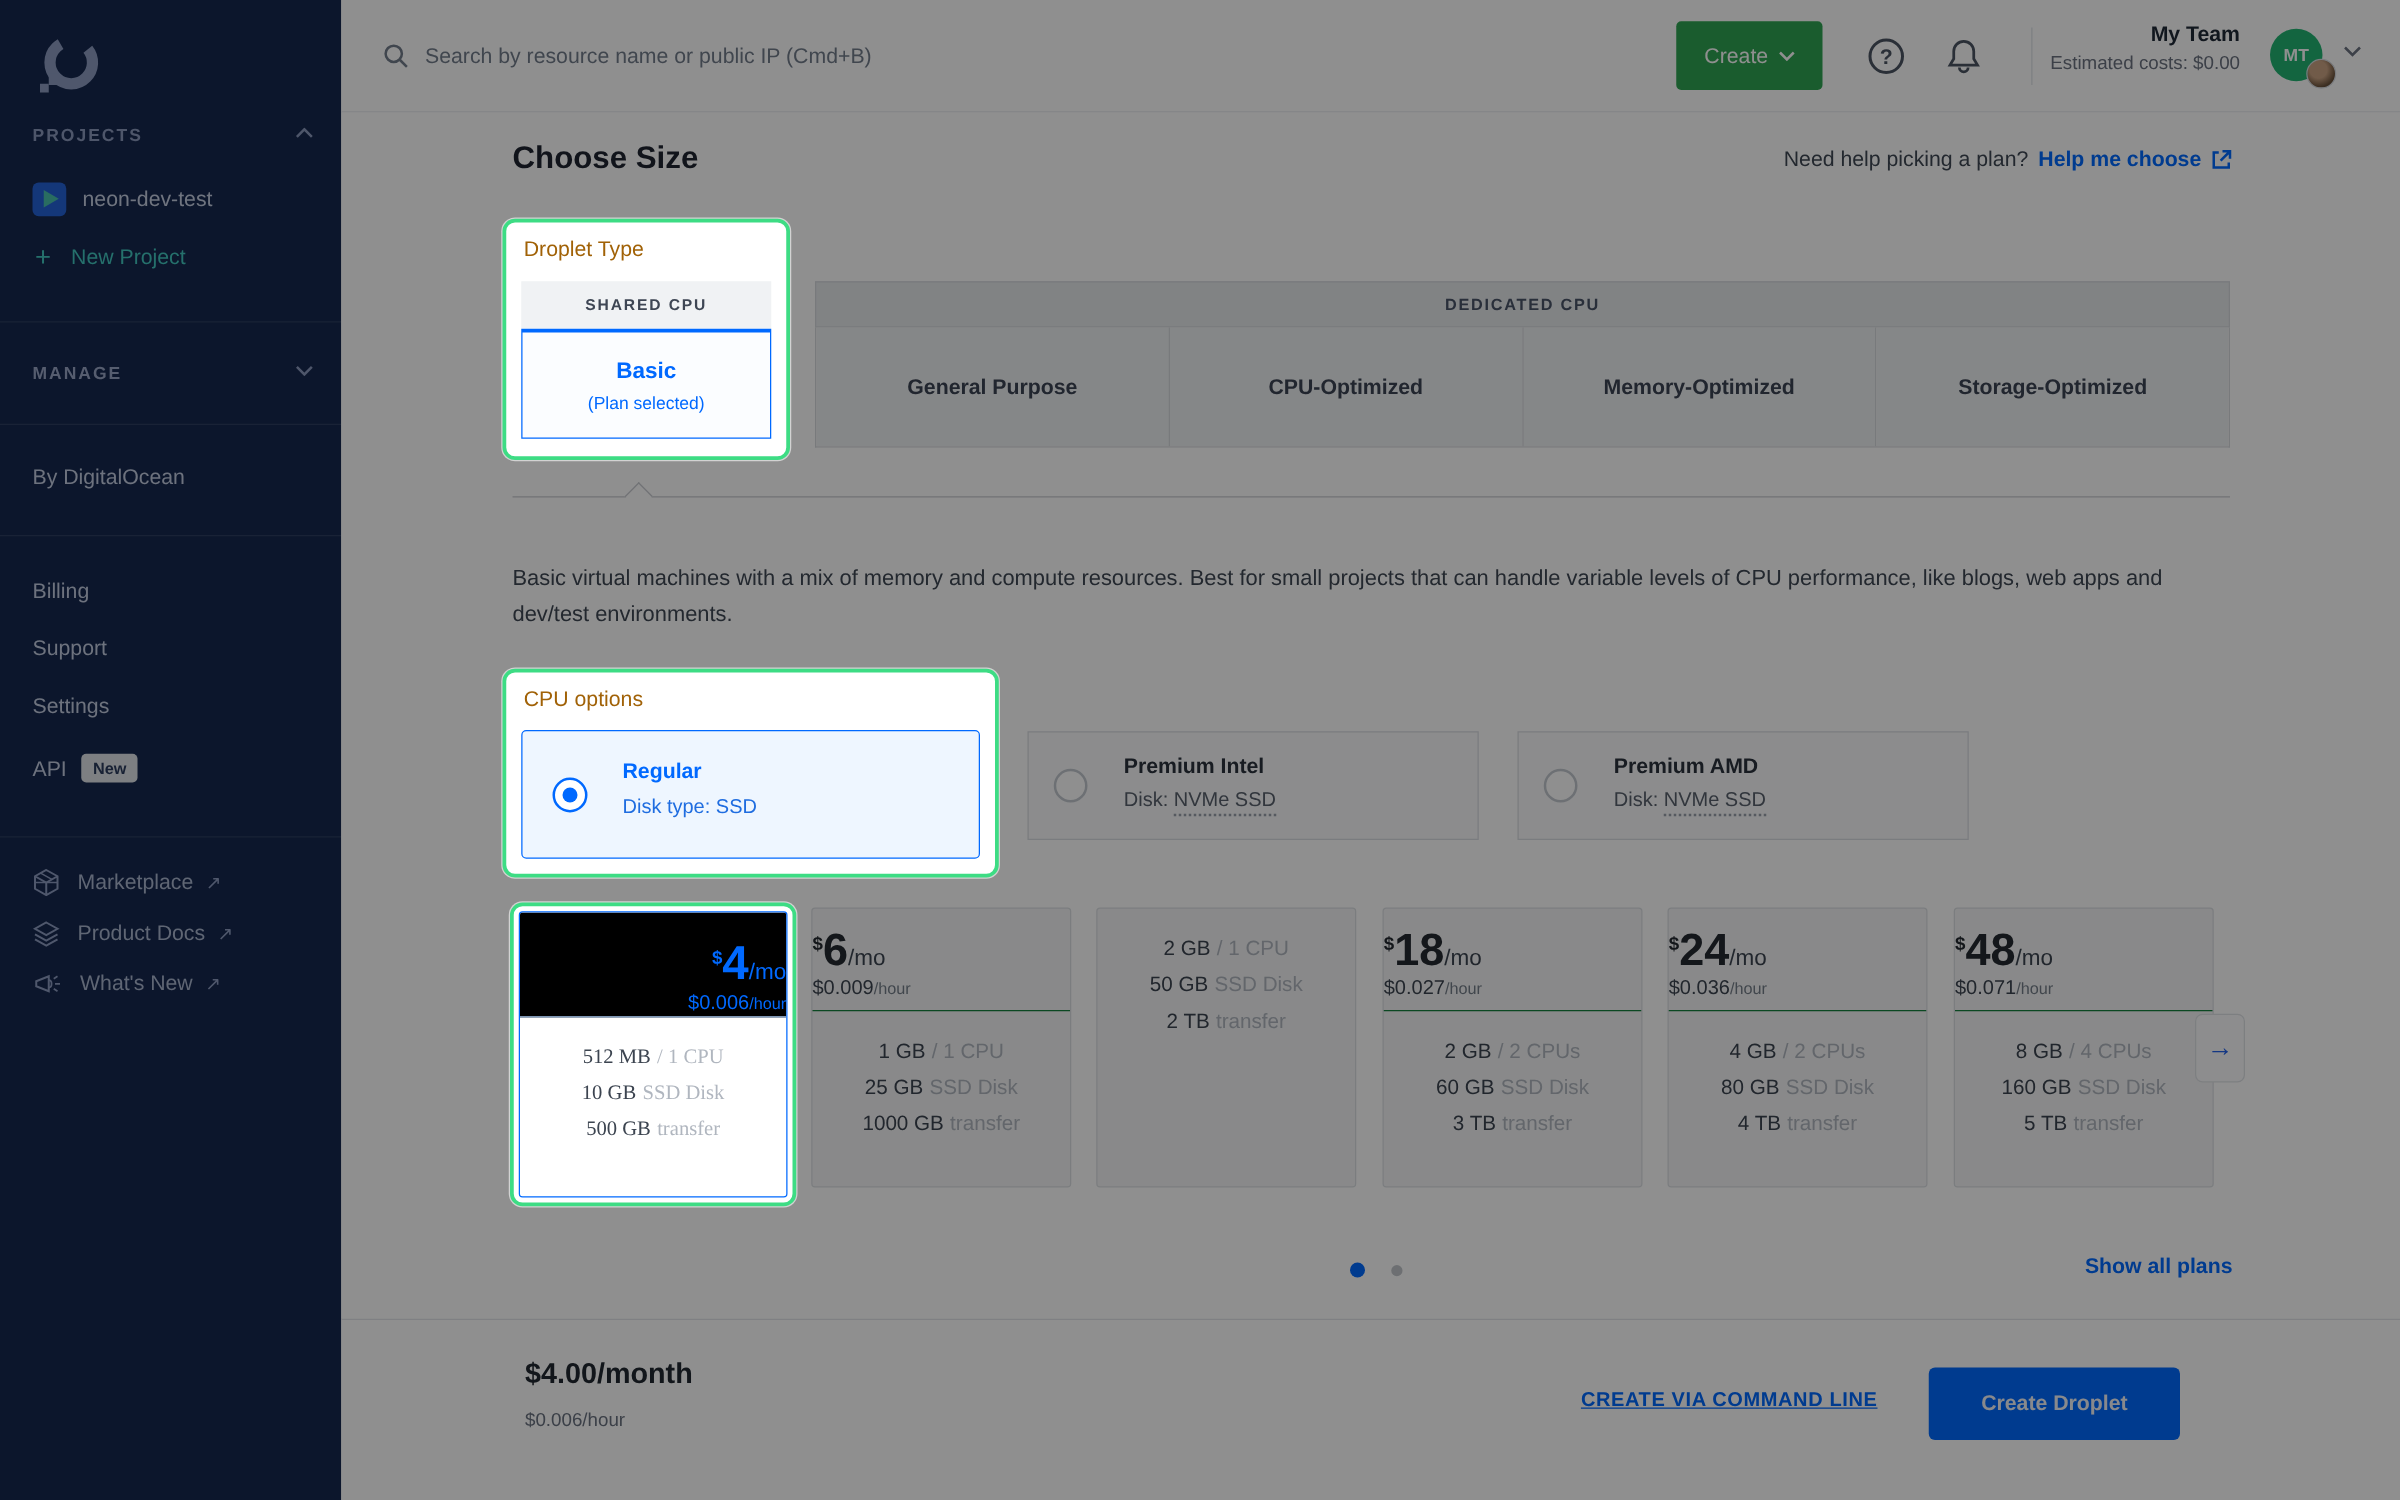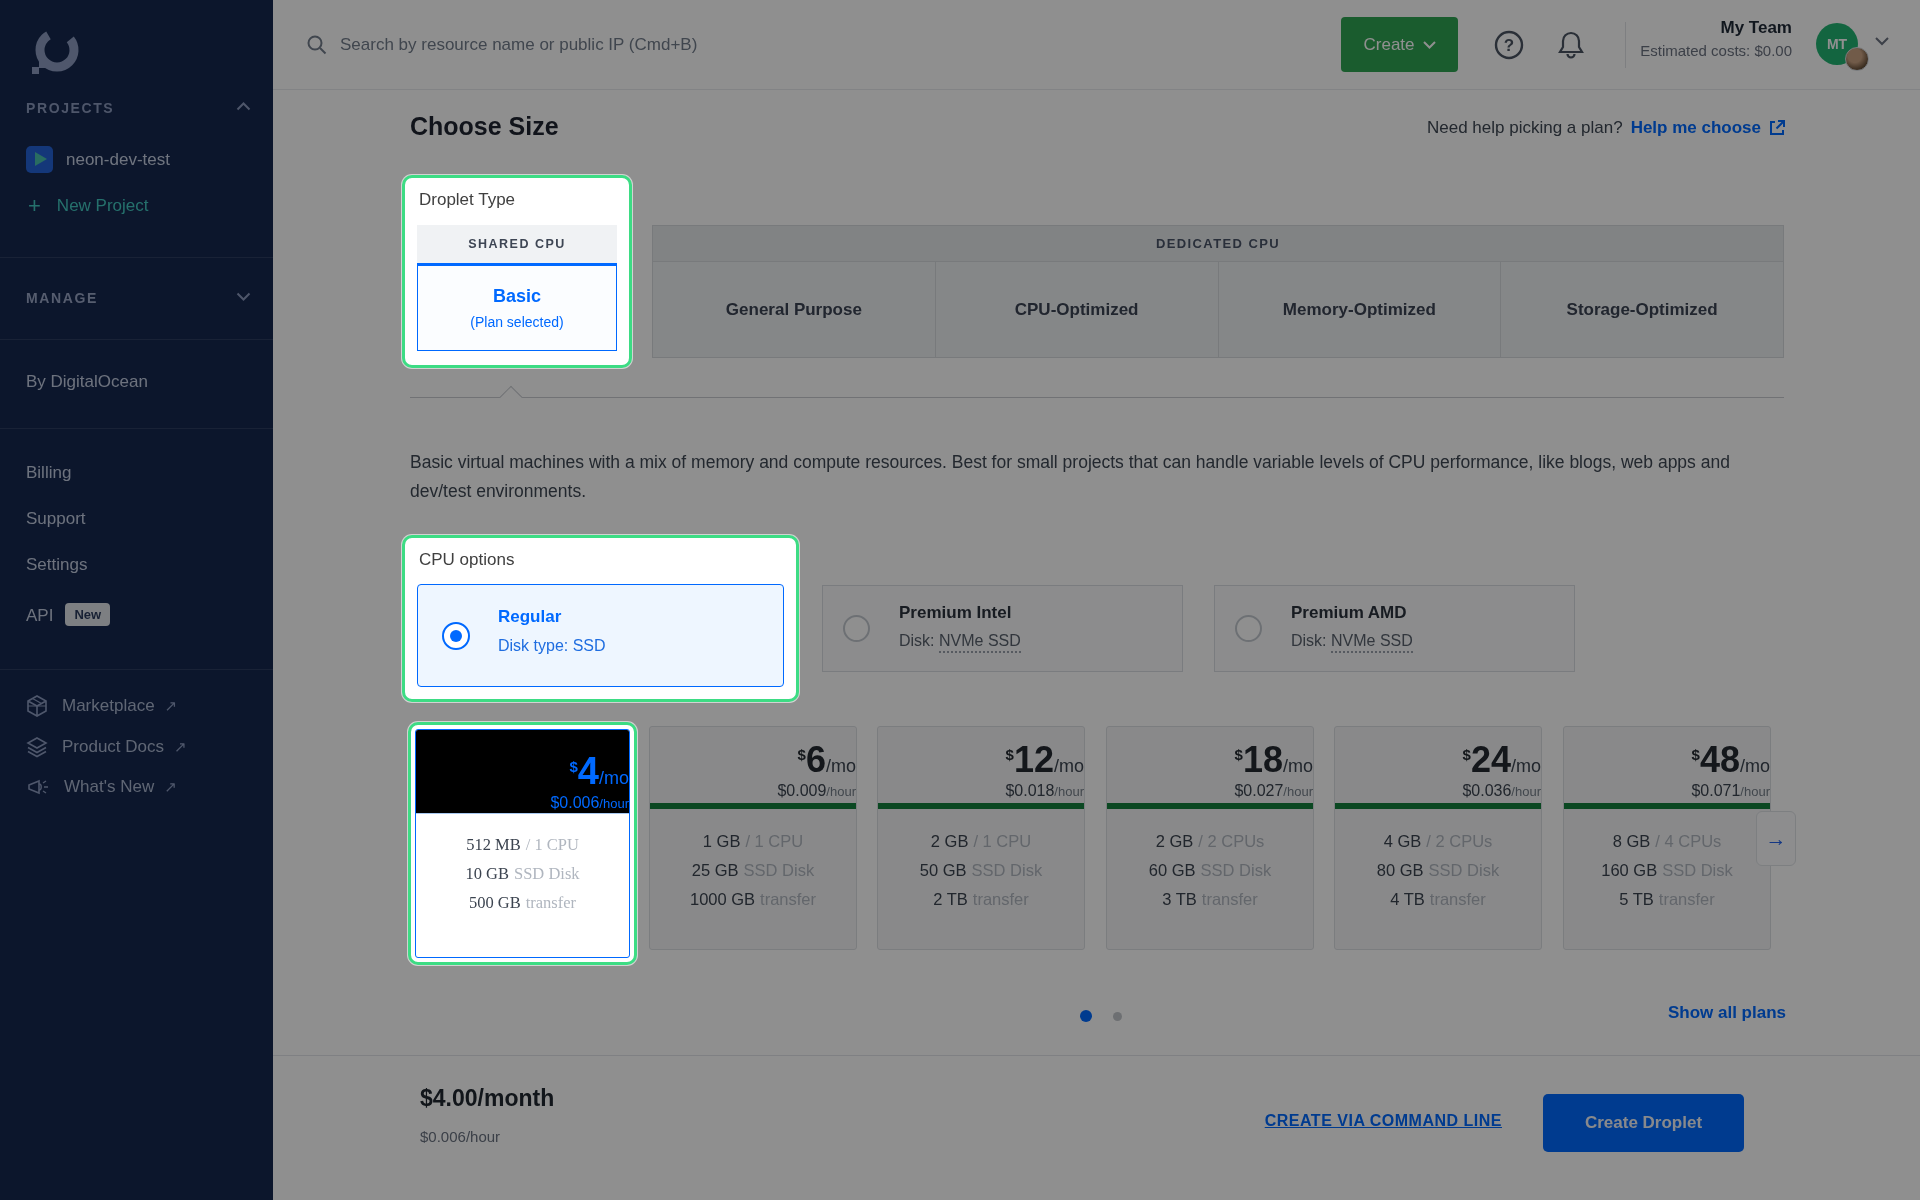--- a/index.html
+++ b/index.html
@@ -58,21 +58,21 @@
   .plan-desc { position:absolute; left:137px; top:358px; width:1350px; font-size:17.5px; line-height:29px; color:#3f4854; }
 
   .premium-card { position:absolute; top:495px; width:361px; height:87px; background:#f9fafb; border:1px solid #dadde2; border-radius:0; cursor:pointer; }
   .premium-card .radio-empty { position:absolute; left:20px; top:29px; width:27px; height:27px; border-radius:50%; border:2px solid #c3c8cf; background:#fff; }
   .premium-card .p-name { position:absolute; left:76px; top:17px; font-size:17px; font-weight:bold; color:#2b323d; }
   .premium-card .p-disk { position:absolute; left:76px; top:46px; font-size:16px; color:#59616d; }
   .dotted-u { border-bottom:2px dotted #9aa1ab; padding-bottom:2px; }
 
   
   .card { position:absolute; top:636px; width:208px; height:224px; background:#f4f5f6; border:1px solid #dcdfe3; border-radius:3px; cursor:pointer; }
-  .card .price-sec { height:82px; border-bottom:6px solid #15803d; text-align:right; padding-top:12px; }
+  .card .price-sec { height:82px; border-bottom:1px solid #15803d; text-align:left; padding-top:12px; }
   .cur { font-size:15px; font-weight:bold; color:#252a31; vertical-align:12px; }
   .amt { font-size:36px; font-weight:bold; color:#252a31; }
   .per { font-size:18px; color:#3c4450; }
   .hr-line { font-size:16px; color:#3c4450; margin-top:1px; }
   .hr-unit { font-size:13px; color:#757e89; }
   .specs { padding-top:18px; text-align:center; }
   .spec-line { font-size:16.5px; line-height:29px; }
   .spec-v { color:#3c4450; }
   .spec-u { color:#b0b6bf; margin-left:5px; }
 
@@ -89,21 +89,21 @@
   .f-hourly { position:absolute; left:147px; top:72px; font-size:15px; color:#6a7280; }
   .cli-link { position:absolute; right:418px; top:56px; font-size:16px; font-weight:bold; letter-spacing:0.5px; color:#0069ff; text-decoration:underline; cursor:pointer; }
   .create-droplet { position:absolute; left:1270px; top:38px; width:201px; height:58px; background:#0069ff; border-radius:5px; color:#f2f5f9; font-size:17px; font-weight:600; display:flex; align-items:center; justify-content:center; cursor:pointer; }
 
   
   .dim { position:absolute; left:0; top:0; width:1920px; height:1200px; background:rgba(0,0,0,0.44); z-index:40; pointer-events:none; }
 
   
   .spot { position:absolute; z-index:50; background:#fff; border:3px solid #3ddc84; border-radius:10px; box-shadow:0 0 0 1px rgba(255,255,255,0.6); }
   .spot-droplet { left:402px; top:175px; width:230px; height:193px; }
-  .spot-label { position:absolute; left:14px; top:12px; font-size:17px; color:#404040; }
+  .spot-label { position:absolute; left:14px; top:12px; font-size:17px; color:#a16207; }
   .dt-tab { position:absolute; left:12px; top:47px; right:12px; height:38px; background:#f0f2f4; display:flex; align-items:center; justify-content:center; font-size:12.5px; font-weight:bold; letter-spacing:1.5px; color:#3e4654; cursor:pointer; }
   .dt-basic { position:absolute; left:12px; top:85px; right:12px; bottom:14px; background:#fbfdff; border:1px solid #0069ff; border-top:3px solid #0069ff; display:flex; flex-direction:column; align-items:center; justify-content:center; cursor:pointer; }
   .dt-basic .b1 { font-size:18px; font-weight:bold; color:#0069ff; }
   .dt-basic .b2 { font-size:14px; color:#0069ff; margin-top:7px; }
 
   .spot-cpu { left:402px; top:535px; width:397px; height:167px; }
   .cpu-panel { position:absolute; left:12px; top:46px; right:12px; bottom:12px; background:#eef6ff; border:1px solid #0069ff; border-radius:4px; cursor:pointer; }
   .radio-on { position:absolute; left:24px; top:50%; margin-top:-14px; width:28px; height:28px; border-radius:50%; border:2px solid #0069ff; background:#fff; }
   .radio-on::after { content:""; position:absolute; left:6px; top:6px; width:12px; height:12px; border-radius:50%; background:#0069ff; }
   .cpu-name { position:absolute; left:80px; top:22px; font-size:17px; font-weight:bold; color:#0069ff; }
@@ -291,24 +291,20 @@
         <div><span class="cur">$</span><span class="amt">6</span><span class="per">/mo</span></div>
         <div class="hr-line"><span>$0.009</span><span class="hr-unit">/hour</span></div>
       </div>
       <div class="specs">
         <div class="spec-line"><span class="spec-v">1 GB</span><span class="spec-u">/ 1 CPU</span></div>
         <div class="spec-line"><span class="spec-v">25 GB</span><span class="spec-u">SSD Disk</span></div>
         <div class="spec-line"><span class="spec-v">1000 GB</span><span class="spec-u">transfer</span></div>
       </div>
     </div>
     <div class="card" style="left:604px;">
-      <div class="price-sec">
-        <div><span class="cur">$</span><span class="amt">12</span><span class="per">/mo</span></div>
-        <div class="hr-line"><span>$0.018</span><span class="hr-unit">/hour</span></div>
-      </div>
       <div class="specs">
         <div class="spec-line"><span class="spec-v">2 GB</span><span class="spec-u">/ 1 CPU</span></div>
         <div class="spec-line"><span class="spec-v">50 GB</span><span class="spec-u">SSD Disk</span></div>
         <div class="spec-line"><span class="spec-v">2 TB</span><span class="spec-u">transfer</span></div>
       </div>
     </div>
     <div class="card" style="left:833px;">
       <div class="price-sec">
         <div><span class="cur">$</span><span class="amt">18</span><span class="per">/mo</span></div>
         <div class="hr-line"><span>$0.027</span><span class="hr-unit">/hour</span></div>

